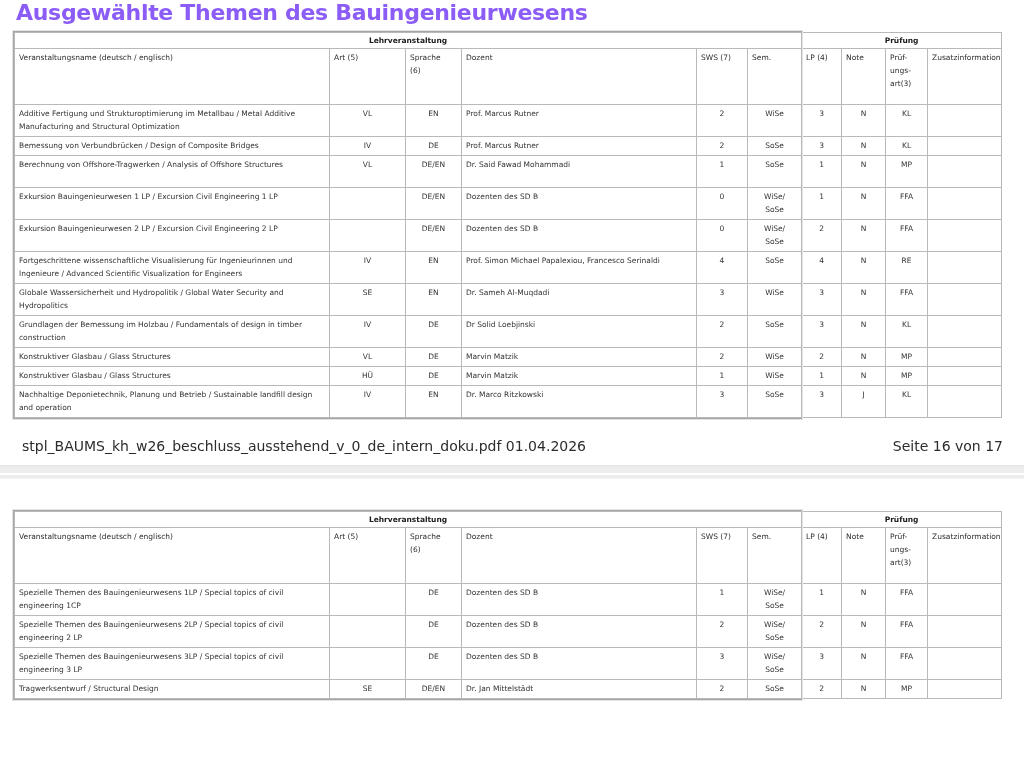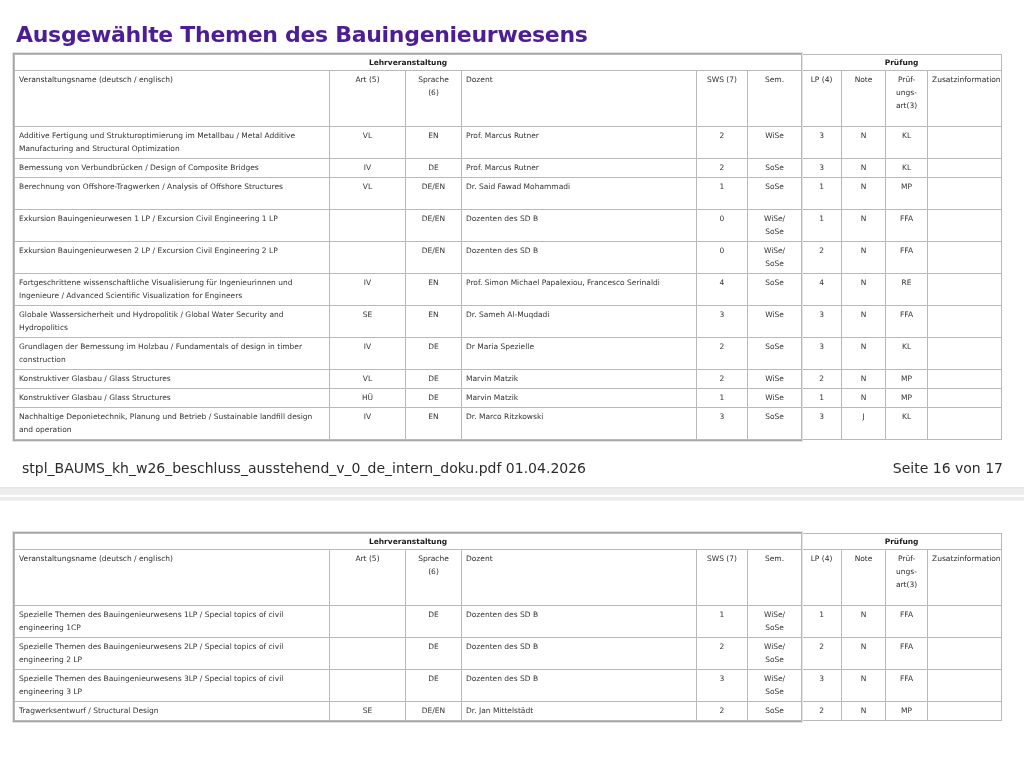--- a/index.html
+++ b/index.html
@@ -1,32 +1,32 @@
 <!DOCTYPE html>
 <html><head>
 <meta charset="utf-8">
 <style>
   * { margin:0; padding:0; box-sizing:border-box; }
   html,body { width:1024px; height:759px; overflow:hidden; background:#ffffff;
     font-family:"DejaVu Sans","Liberation Sans",sans-serif; color:#333; }
   h1[data-name=page-title]{
-    font-size:22px; font-weight:bold; color:#4c1d95;
-    margin:22px 0 6px 16px; letter-spacing:-0.3px; line-height:1.15;
+    font-size:22px; font-weight:bold; color:#8b5cf6;
+    margin:0 0 6px 16px; letter-spacing:-0.3px; line-height:1.15;
   }
   .page-table{ margin-left:13px; width:789px; border:1px solid #a6a6a6; outline:1px solid #e3e3e3; }
   table{ border-collapse:collapse; table-layout:fixed; width:987px;
     font-size:7.5px; line-height:13px; color:#333; }
   col.c-name{width:315px} col.c-art{width:76px} col.c-spr{width:56px}
   col.c-doz{width:235px} col.c-sws{width:51px} col.c-sem{width:54px}
   col.c-lp{width:40px}  col.c-note{width:44px} col.c-pa{width:42px} col.c-zus{width:74px}
   th,td{ border:1px solid #b9b9b9; vertical-align:top; padding:2px 4px 3px 4px;
     font-weight:normal; text-align:left; overflow:visible; }
   tr.group-row th{ font-weight:bold; color:#1a1a1a; text-align:center; height:15px; padding:1px 2px; }
   tr.colhead-row th{ height:56px; color:#2c2c2c; }
-  tr.colhead-row th.ta-c{ text-align:center;margin-top:23px; }
+  tr.colhead-row th.ta-c{ text-align:left;margin-top:23px; }
   .pre{ white-space:pre-line; }
   .nowrap{ white-space:nowrap; }
   td.ta-c{ text-align:center; }
   tr.r1 td{ height:19px; }
   tr.r2 td{ height:32px; }
   .doc-footer{ display:flex; justify-content:space-between;
     margin:19px 21px 0 22px; font-size:14px; color:#2c2c2c; height:11px; }
   .page-gap{ margin-top:16px; width:1024px; height:14px;
     background:linear-gradient(to bottom,#e2e2e2 0px,#ededed 2px,#ededed 8px,#ffffff 8px,#ffffff 10px,#ececec 10px,#ececec 13px,#f7f7f7 14px); }
   .table2{ margin-top:31px; }
@@ -163,21 +163,21 @@
     <td class="ta-c" data-name="cell-lp">3</td>
     <td class="ta-c" data-name="cell-note">N</td>
     <td class="ta-c" data-name="cell-pruefungsart">FFA</td>
     <td data-name="cell-zusatzinformation"></td>
   </tr>
 
   <tr data-name="course-row" class="r2">
     <td data-name="cell-course-name">Grundlagen der Bemessung im Holzbau / Fundamentals of design in timber construction</td>
     <td class="ta-c" data-name="cell-art">IV</td>
     <td class="ta-c" data-name="cell-sprache">DE</td>
-    <td data-name="cell-dozent">Dr Maria Spezielle</td>
+    <td data-name="cell-dozent">Dr Solid Loebjinski</td>
     <td class="ta-c" data-name="cell-sws">2</td>
     <td class="ta-c pre" data-name="cell-sem">SoSe</td>
     <td class="ta-c" data-name="cell-lp">3</td>
     <td class="ta-c" data-name="cell-note">N</td>
     <td class="ta-c" data-name="cell-pruefungsart">KL</td>
     <td data-name="cell-zusatzinformation"></td>
   </tr>
 
   <tr data-name="course-row" class="r1">
     <td data-name="cell-course-name">Konstruktiver Glasbau / Glass Structures</td>

